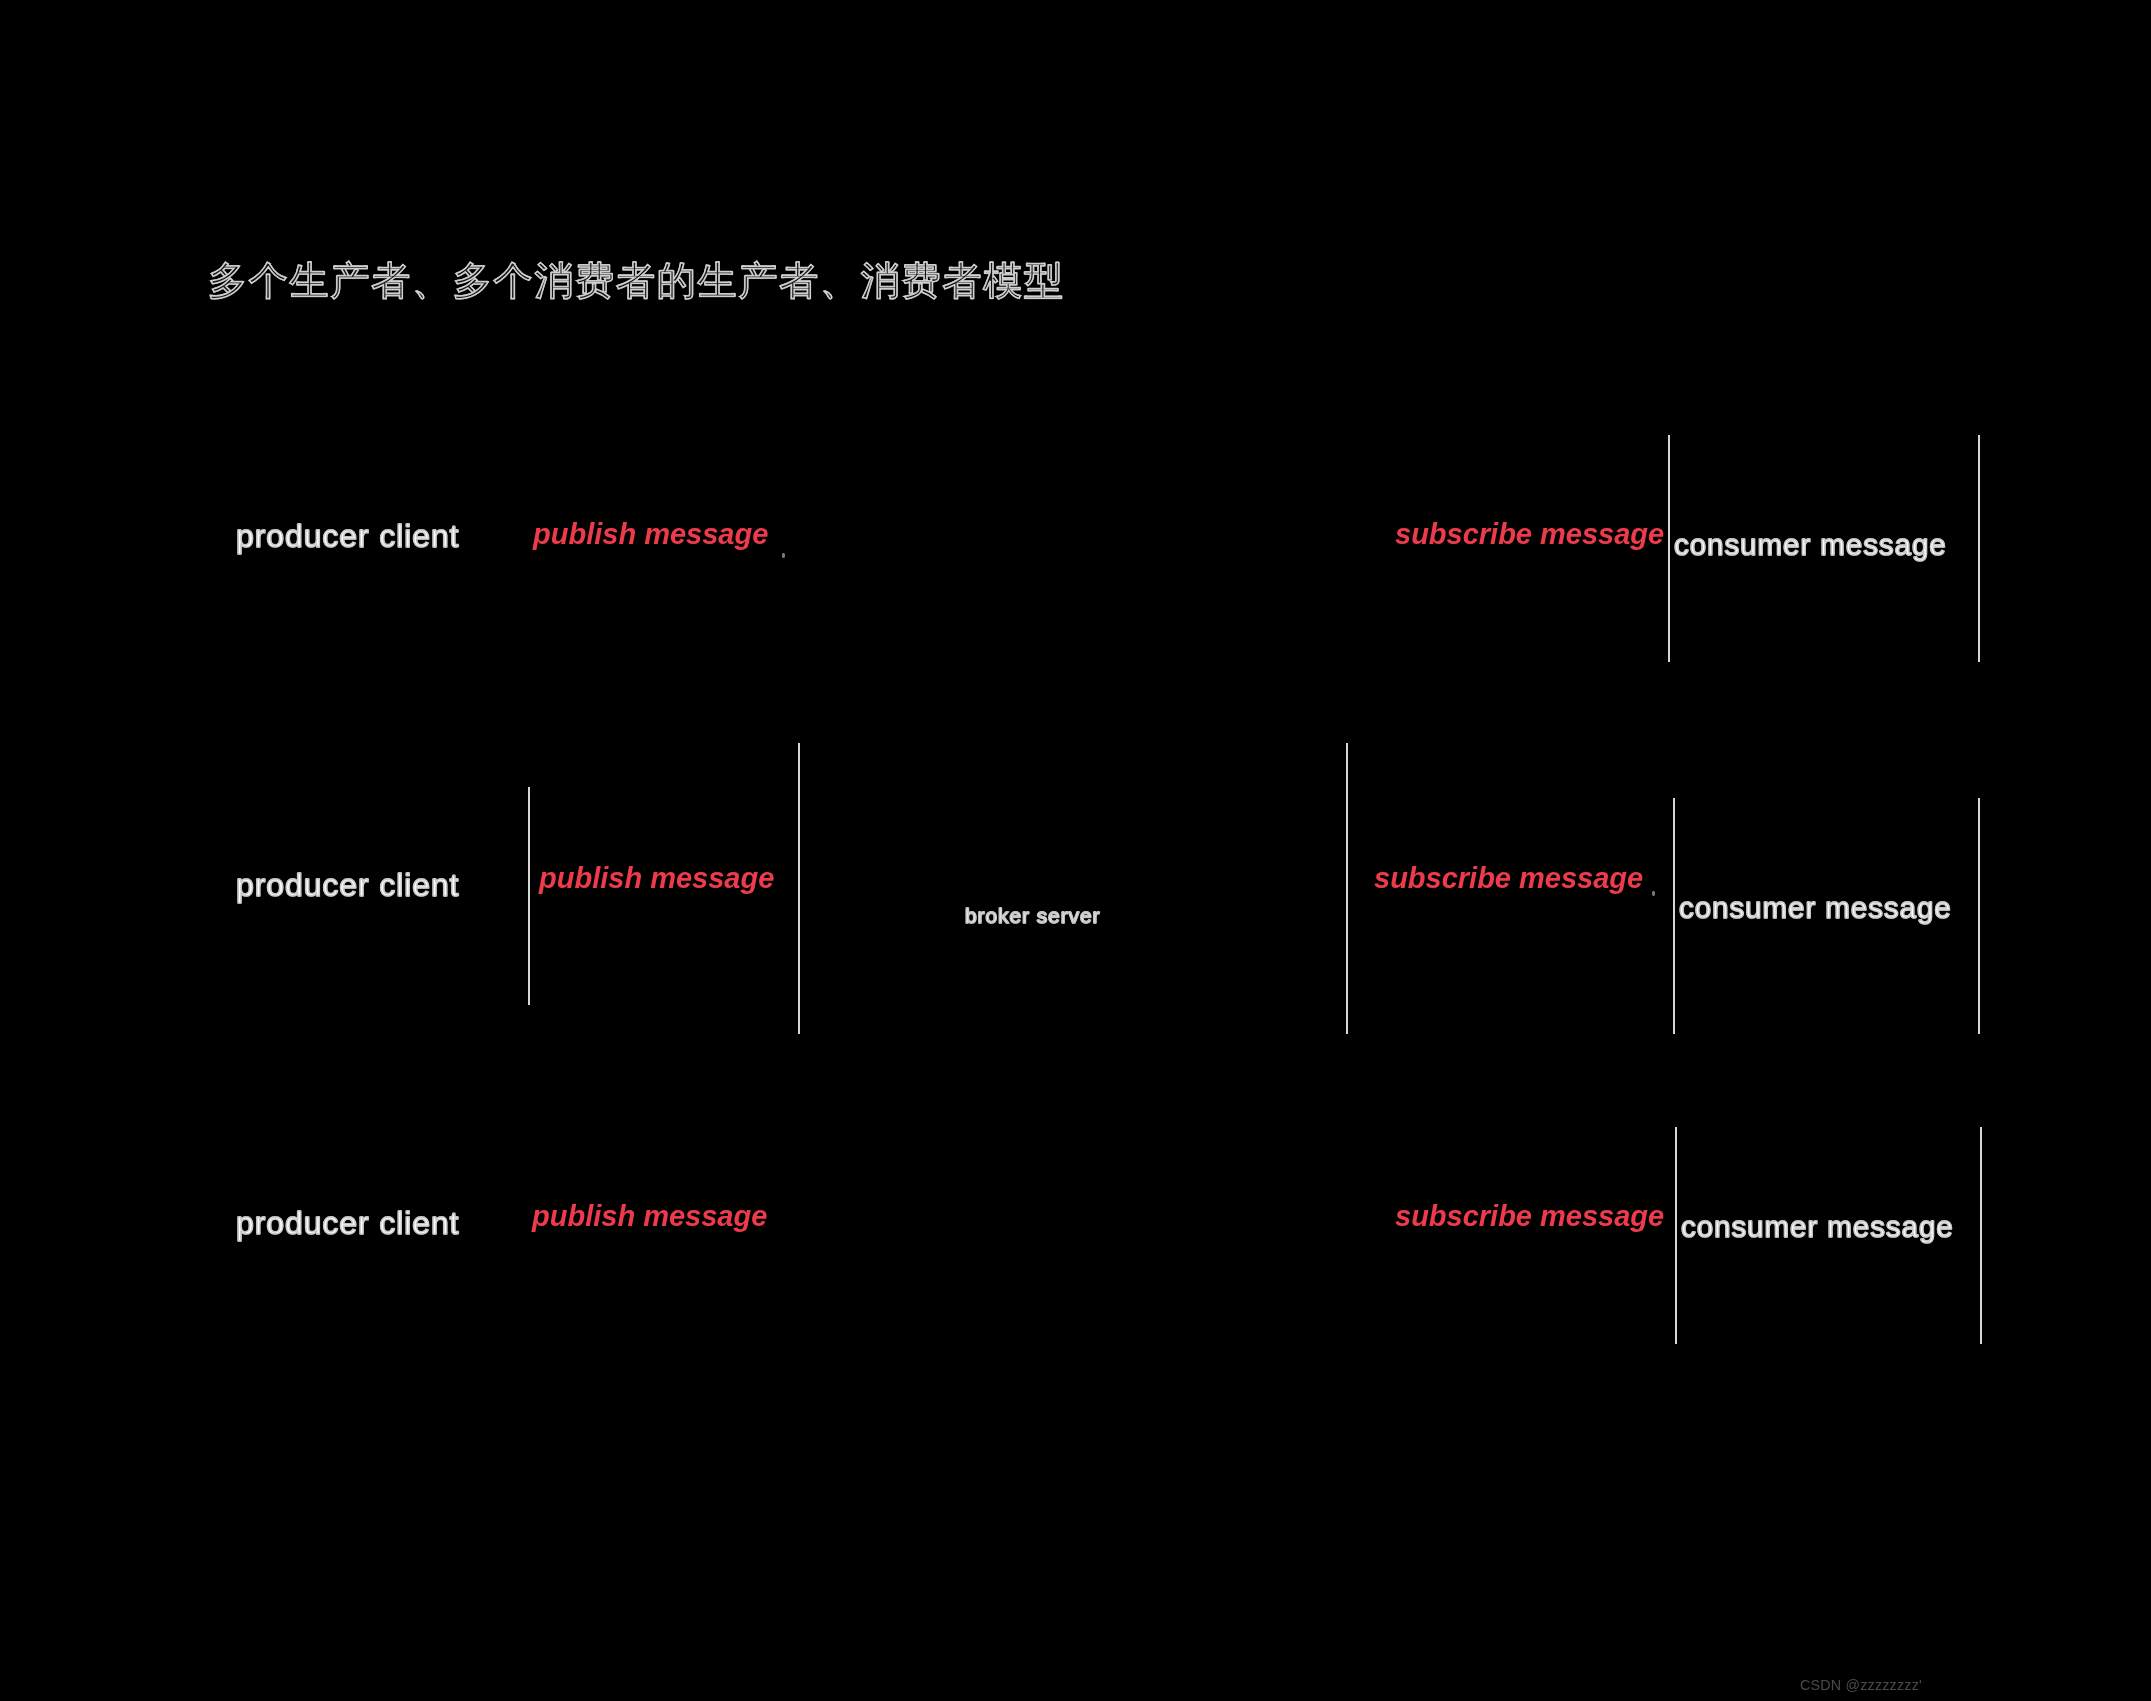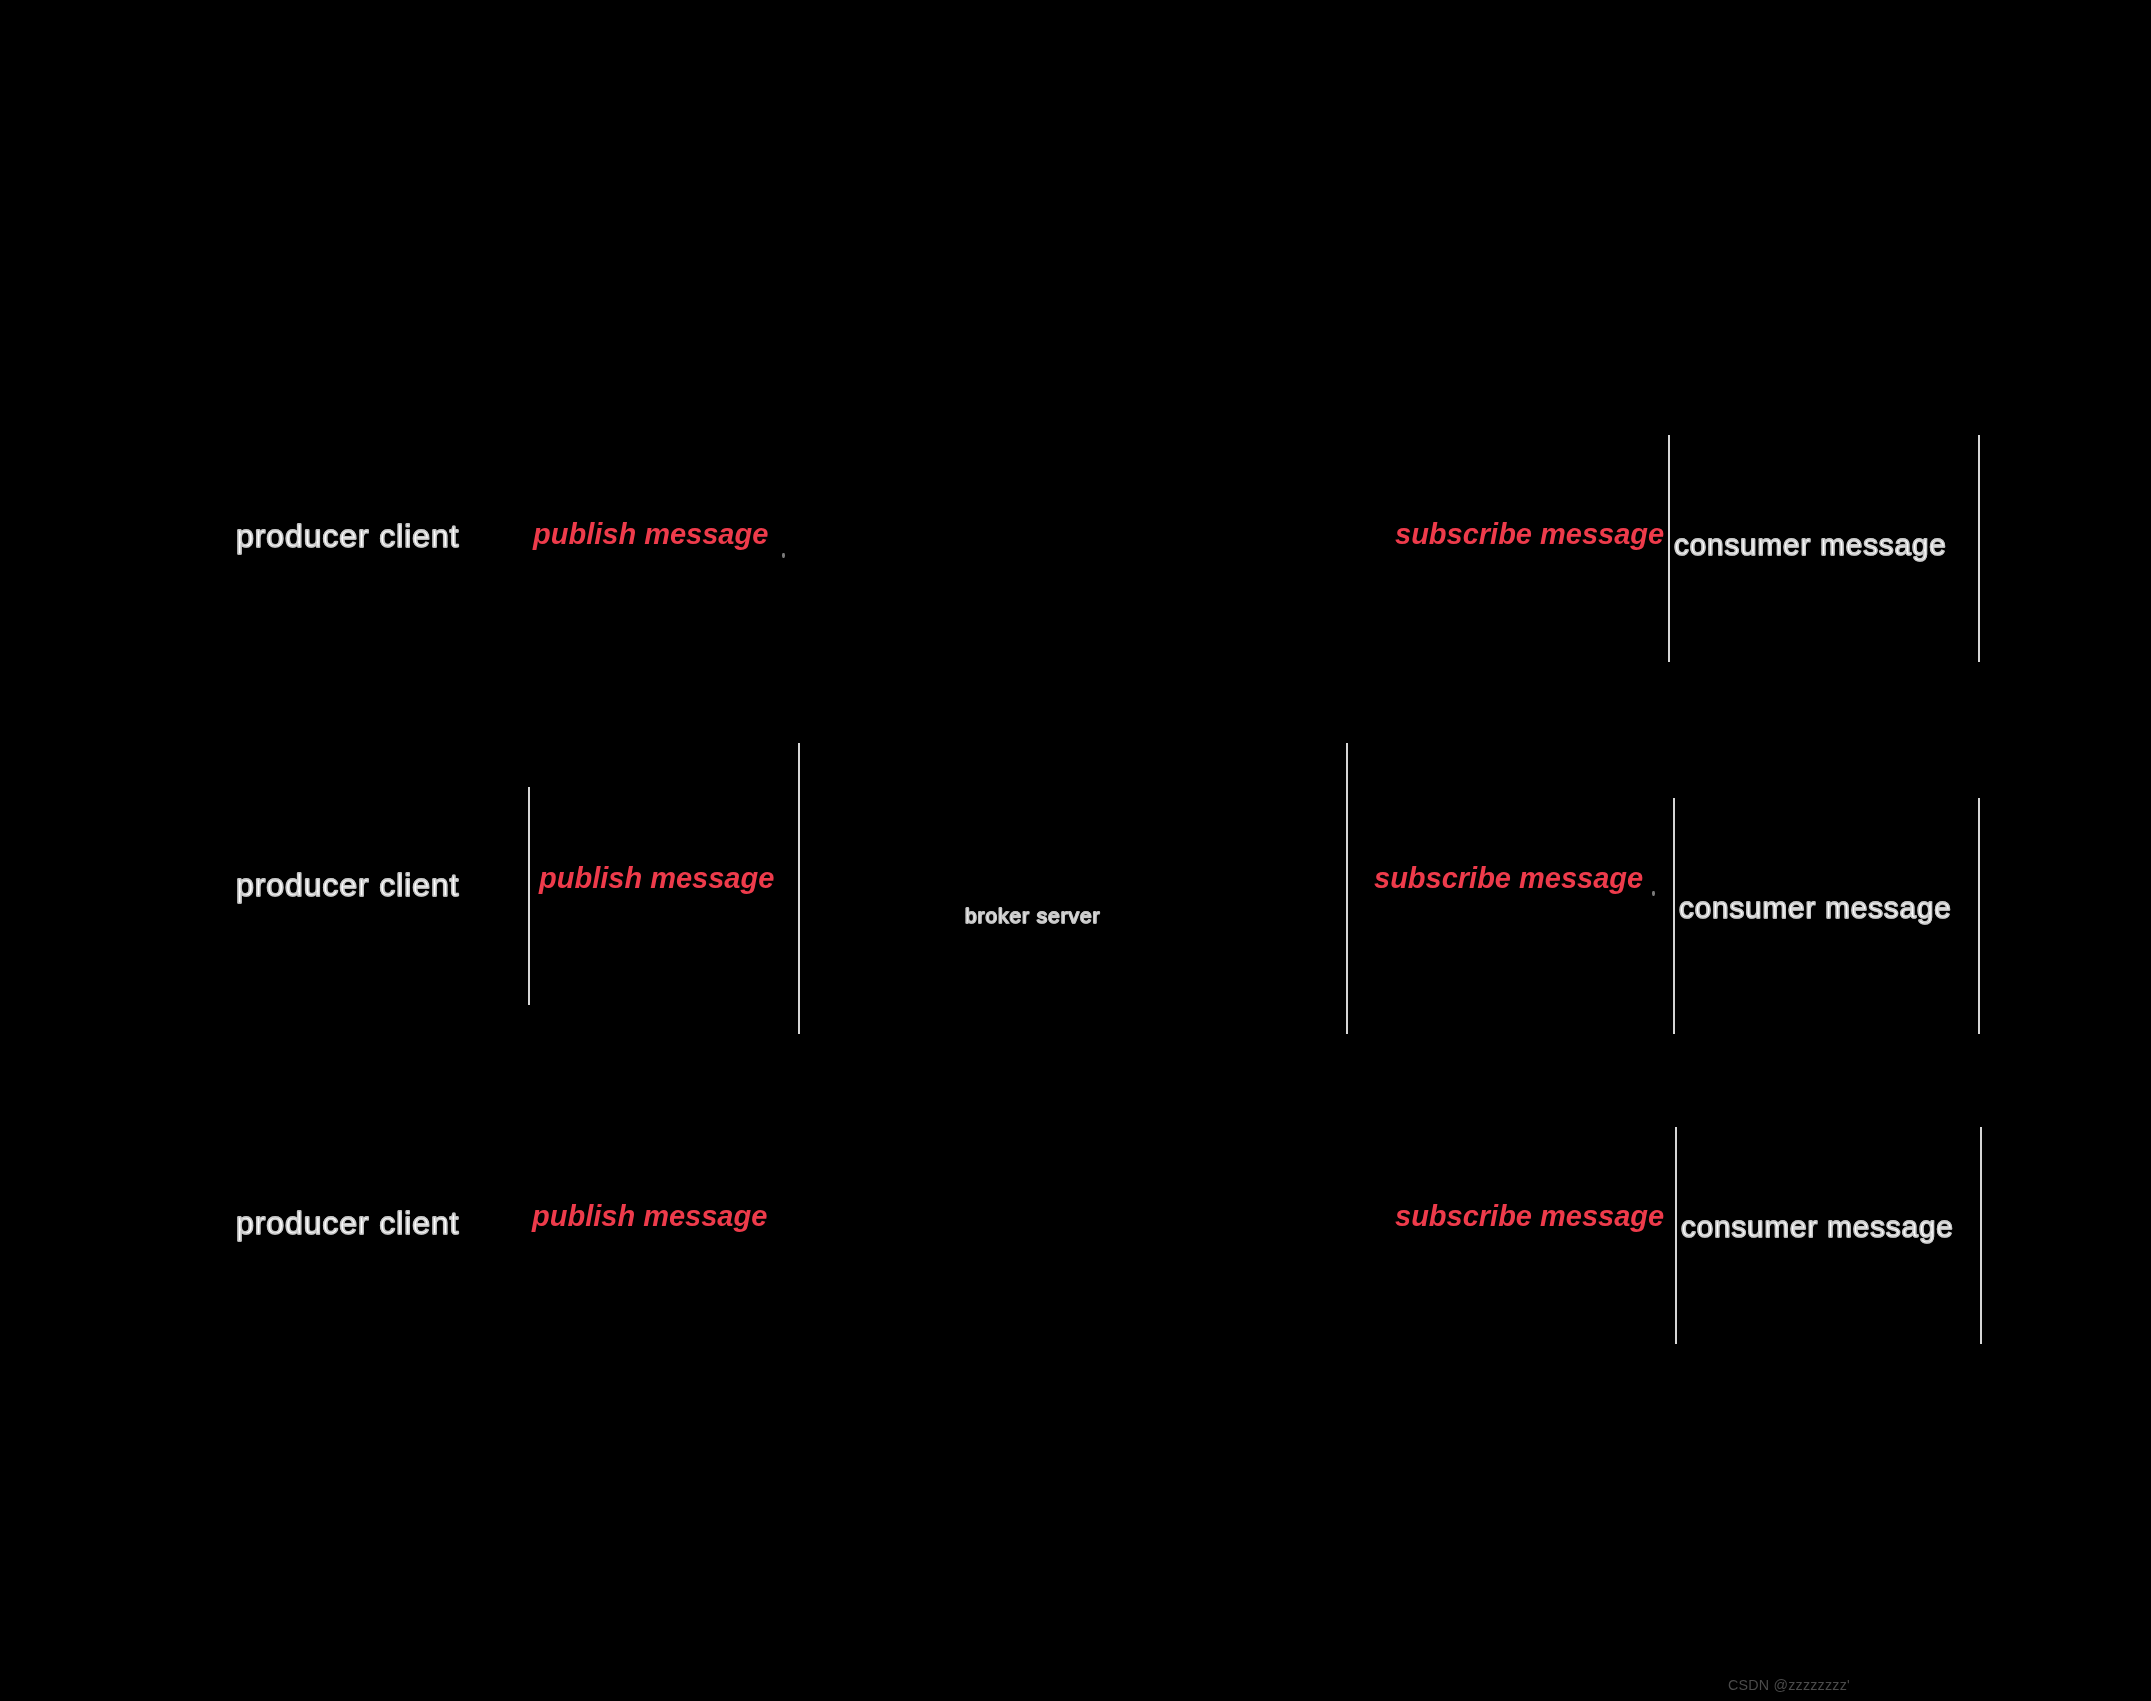--- a/index.html
+++ b/index.html
@@ -78,20 +78,21 @@
     color: #4a4a4a;
     white-space: nowrap;
     letter-spacing: 0.2px;
   }
 </style>
 </head>
 <body>
 
 <div id="canvas">
 
+  <div class="outline-text" id="page-title" style="left:208px; top:254px;">多个生产者、多个消费者的生产者、消费者模型</div>
 
   <div class="outline-text" style="left:236px; top:518px; font-size:32px;">producer client</div>
 
   <div class="red-text" style="left:533px; top:518px; font-size:29px;">publish message</div>
 
   <div class="artifact-dot" style="left:782px; top:553px;"></div>
 
   <div class="red-text" style="left:1395px; top:518px; font-size:29px;">subscribe message</div>
 
   <div class="vrule" style="left:1668px; top:435px; height:227px;"></div>
@@ -127,16 +128,16 @@
   <div class="red-text" style="left:532px; top:1200px; font-size:29px;">publish message</div>
 
   <div class="red-text" style="left:1395px; top:1200px; font-size:29px;">subscribe message</div>
 
   <div class="vrule" style="left:1675px; top:1127px; height:217px;"></div>
 
   <div class="outline-text" style="left:1681px; top:1210px; font-size:29.6px;">consumer message</div>
 
   <div class="vrule" style="left:1980px; top:1127px; height:217px;"></div>
 
-  <div id="watermark" style="left:1728px; top:1677px;">CSDN @zzzzzzzz'</div>
+  <div id="watermark" style="left:1800px; top:1677px;">CSDN @zzzzzzzz'</div>
 
 </div>
 
 
 </body></html>

